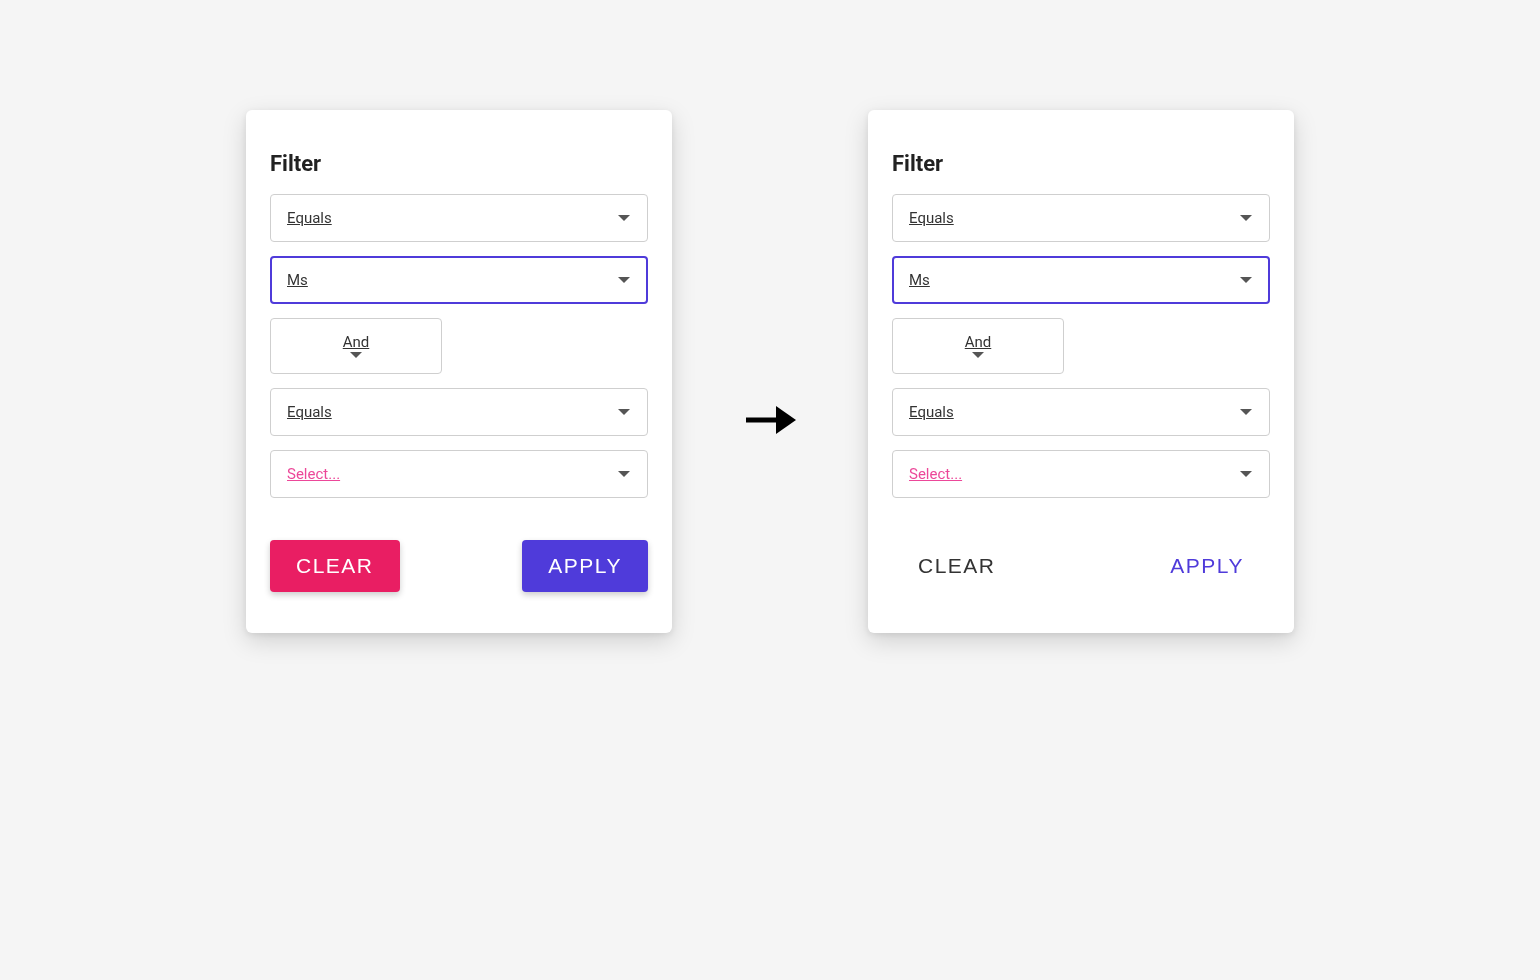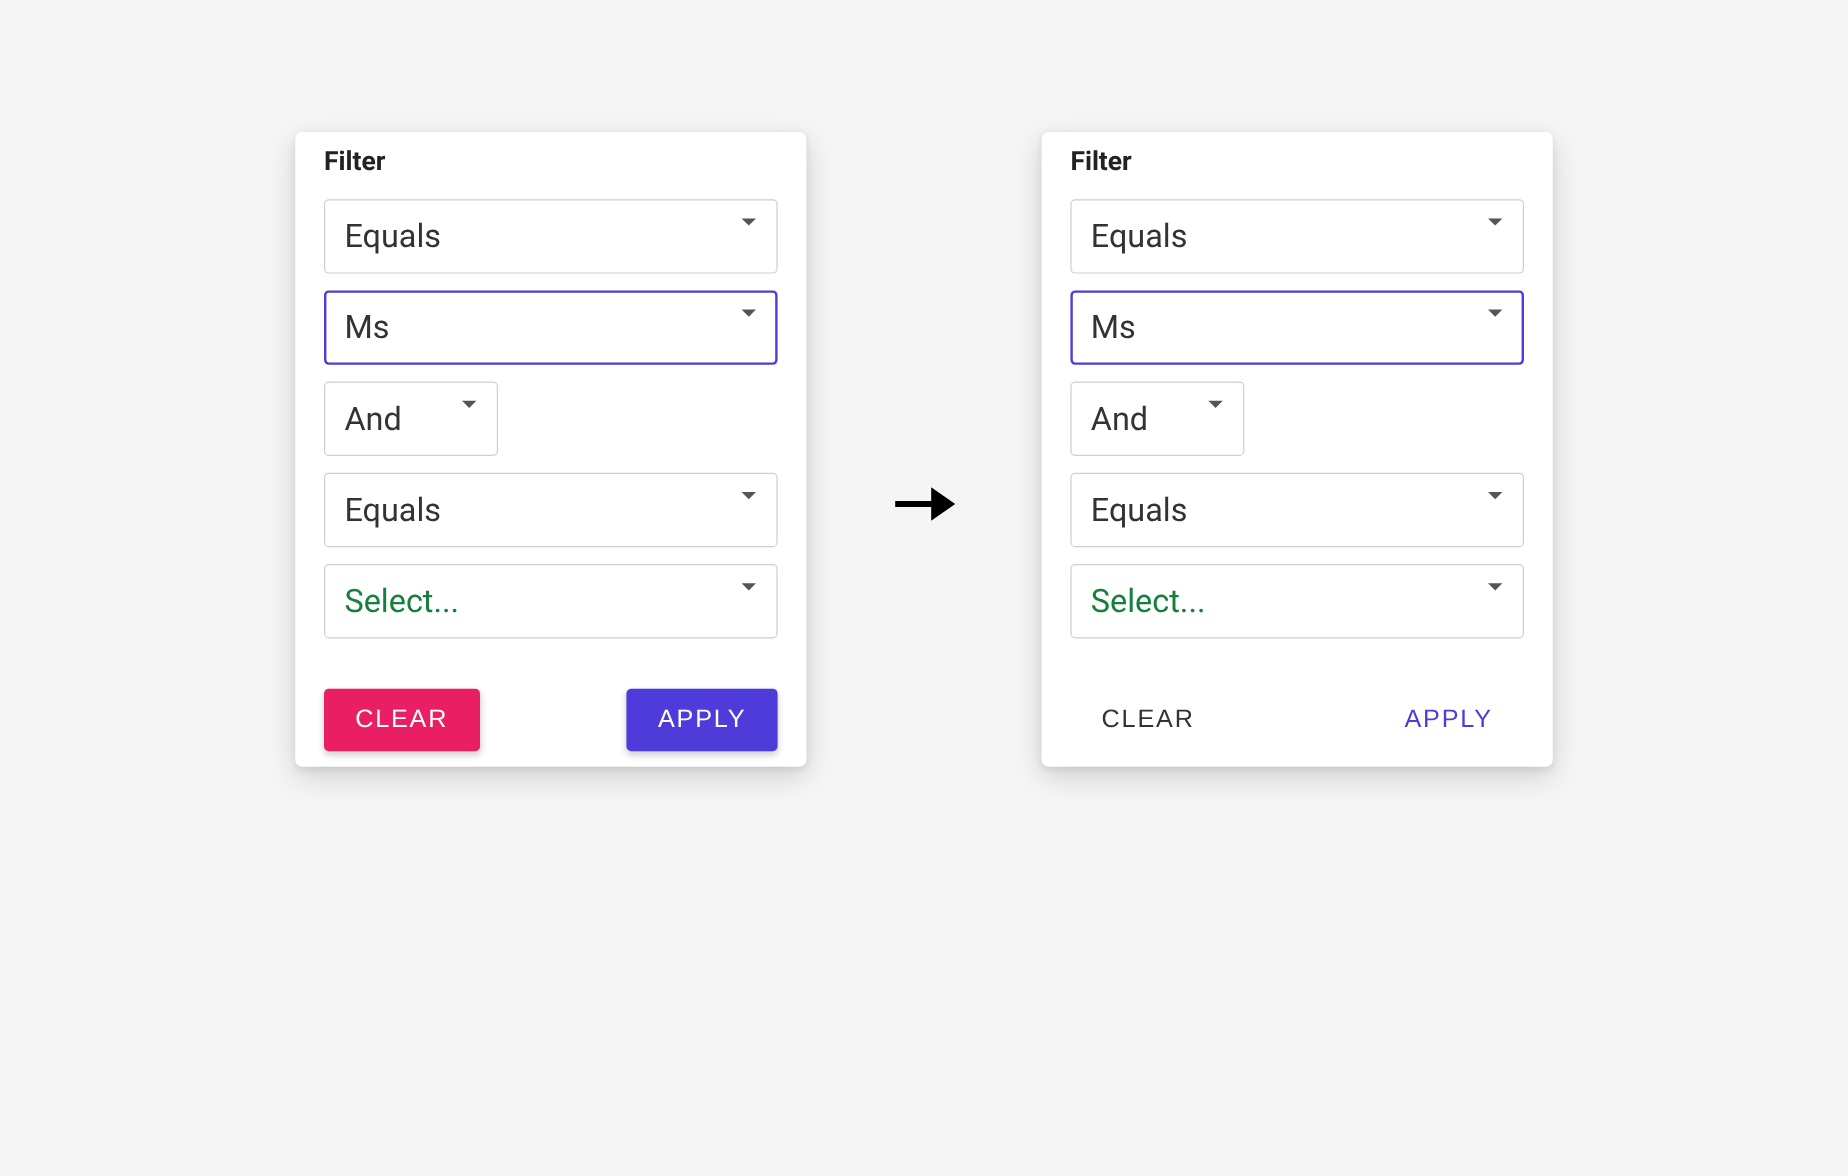--- a/index.html
+++ b/index.html
@@ -15,52 +15,54 @@
       display: flex;
       align-items: flex-start;
       justify-content: center;
       padding-top: 110px;
       gap: 70px;
     }
     .filter-card {
       background: #ffffff;
       border-radius: 6px;
       box-shadow: 0 8px 24px rgba(0,0,0,0.15), 0 2px 6px rgba(0,0,0,0.08);
-      padding: 13px 24px;
+      padding: 41px 24px;
       width: 426px;
     }
     .filter-title {
       font-size: 22px;
       font-weight: 700;
       color: #222;
       margin-bottom: 18px;
     }
     .select-field {
       display: flex;
-      align-items: flex-start;
+      align-items: center;
       justify-content: space-between;
       border: 1px solid #cfcfcf;
       border-radius: 4px;
       padding: 14px 16px;
       margin-bottom: 14px;
       cursor: pointer;
-      font-size: 27px;
+      font-size: 15px;
       color: #333;
       background: #fff;
+      text-decoration: underline;
     }
     .select-field.focused {
       border: 2px solid #4f3bda;
       padding: 13px 15px;
       gap: 12px;
     }
     .select-field.placeholder {
-      color: #15803d;
+      color: #ec4899;
     }
     .select-field.small {
-      width: 145px;
+      width: 172px;
+      flex-direction: column;
     }
     .caret {
       display: inline-block;
     }
     .caret svg {
       display: block;
     }
     .actions {
       display: flex;
       justify-content: space-between;

